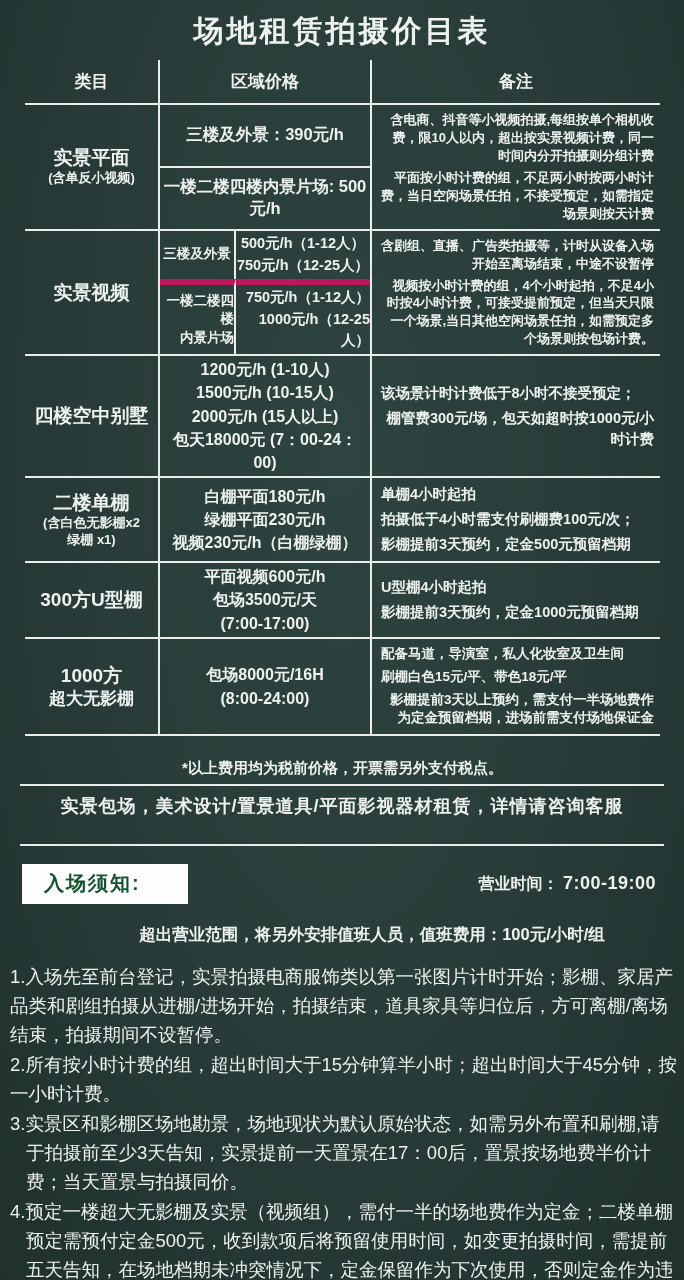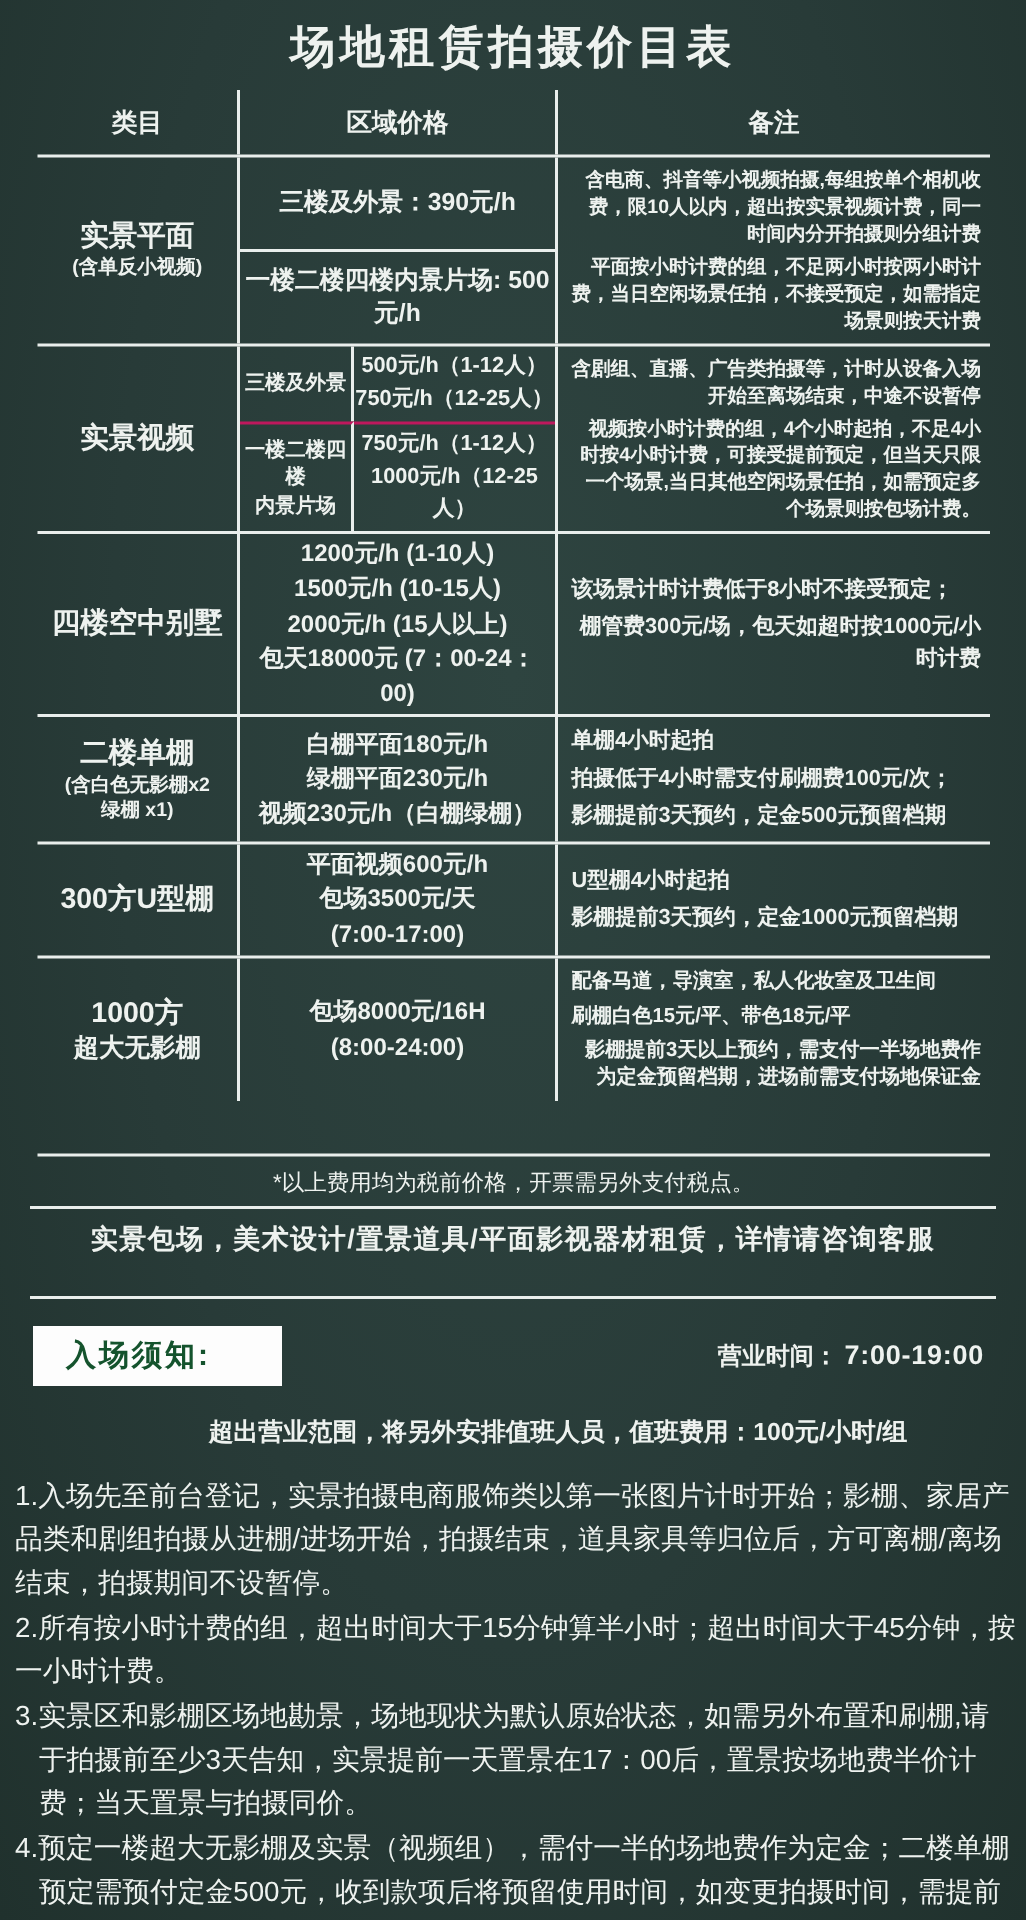--- a/index.html
+++ b/index.html
@@ -39,23 +39,23 @@
   .r6{min-height:70px;}
   
   .psplit{display:flex;flex-direction:column;align-stretch:stretch;padding:0;}
   .psplit > div{flex:1;display:flex;align-items:center;justify-content:center;font-size:16.5px;font-weight:bold;width:100%;}
   .psplit > div + div{border-top:2px solid #e9eeec;}
   
   .pmatrix{display:grid;grid-template-columns:76px 1fr;padding:0;align-items:stretch;}
   .pmatrix > div{display:flex;align-items:center;justify-content:center;font-weight:bold;box-sizing:border-box;}
   .pmatrix .zone{font-size:13.5px;line-height:1.35;border-right:2px solid #e9eeec;}
   .pmatrix .pz{font-size:14.5px;line-height:1.5;}
-  .pmatrix .bt{border-top:2px solid #be185d;}
+  .pmatrix .bt{border-top:6px solid #be185d;text-align:right;}
   
-  .footnote{border-top:2px solid #e9eeec;text-align:center;font-size:15px;font-weight:normal;padding:8px 0 6px;margin-top:35px;}
+  .footnote{border-top:2px solid #e9eeec;text-align:center;font-size:15px;font-weight:bold;padding:23px 0 6px;}
   .services{border-top:2px solid #e9eeec;border-bottom:2px solid #e9eeec;
     width:644px;margin:0 20px 0 20px;text-align:center;
     font-size:18px;font-weight:bold;padding:8px 0 26px;letter-spacing:1px;}
   
   .notice-head{display:flex;align-items:center;justify-content:space-between;margin:18px 22px 0 22px;}
   .notice-box{background:#fdfdfd;color:#14532d;font-size:20px;font-weight:bold;
     padding:6px 14px 7px 22px;width:130px;letter-spacing:2px;}
   .hours{font-size:16px;font-weight:bold;padding-right:6px;}
   .hours .hv{font-size:18px;letter-spacing:0.5px;}
   .overtime{ text-align:center;font-size:16.5px;font-weight:bold;margin-top:20px;padding-left:60px;}

